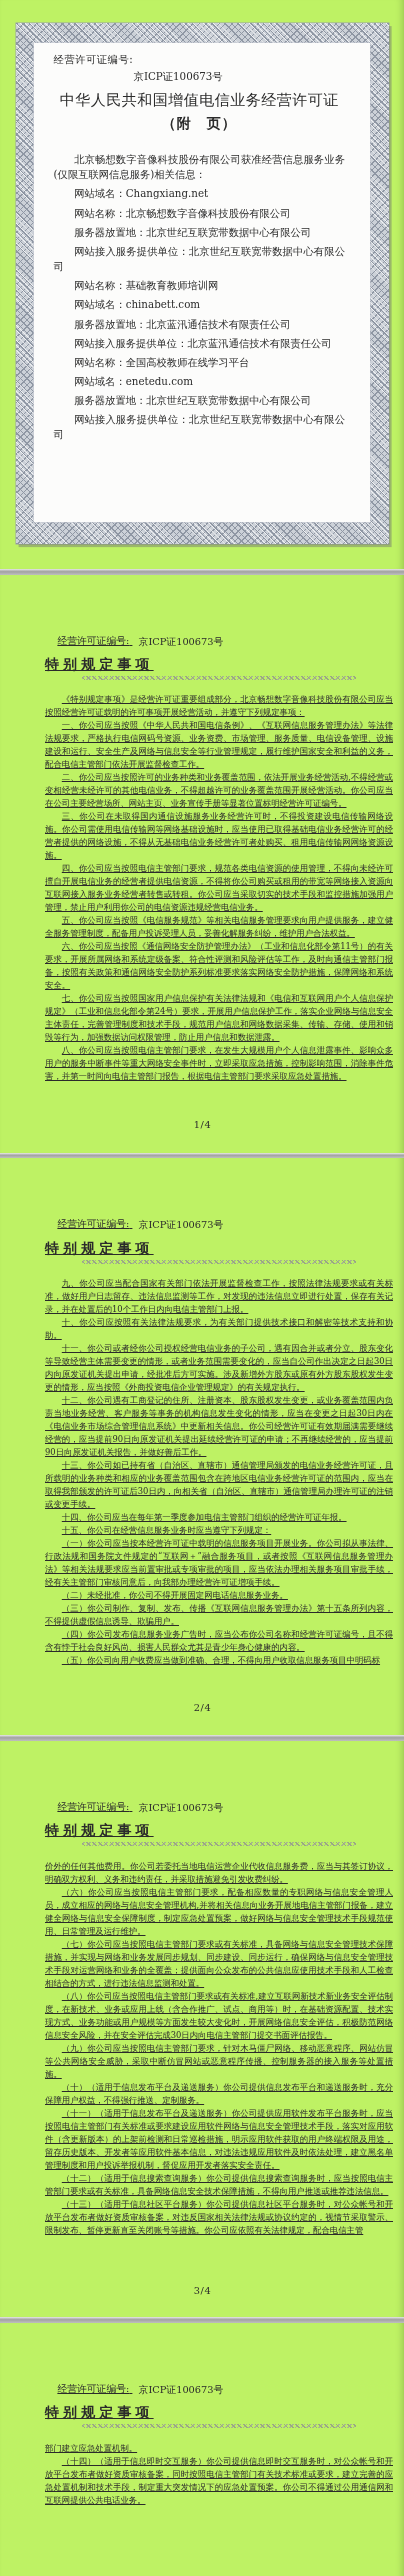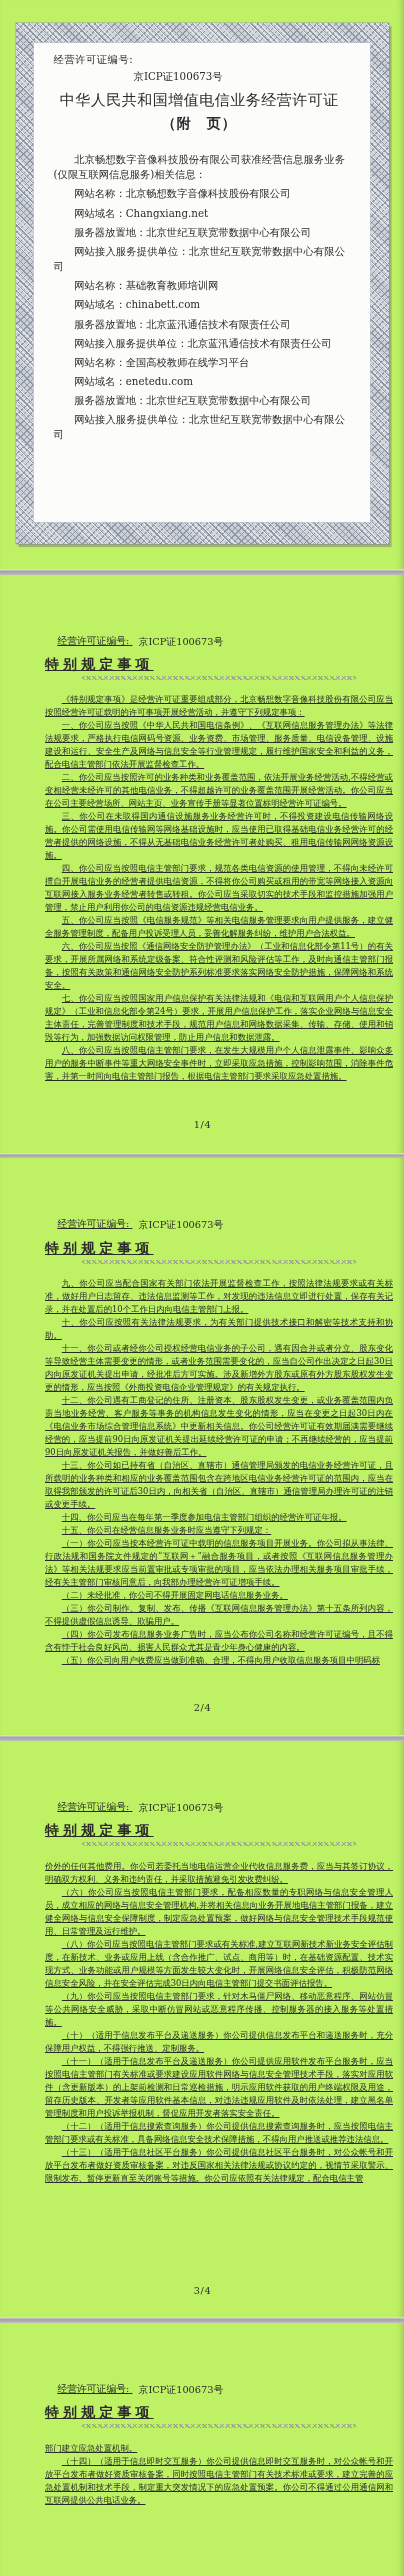--- a/index.html
+++ b/index.html
@@ -51,22 +51,22 @@
 
   <section class="page p1">
     <div class="cert-frame">
       <div class="cert-inner">
         <div class="cert-head-label">经营许可证编号:</div>
         <div class="cert-head-number">京ICP证100673号</div>
         <h1 class="cert-title">中华人民共和国增值电信业务经营许可证</h1>
         <div class="cert-subtitle">（附　页）</div>
         <p class="cert-intro">北京畅想数字音像科技股份有限公司获准经营信息服务业务(仅限互联网信息服务)相关信息：</p>
         <div class="cert-entries">
+            <p>网站域名：Changxiang.net</p>
             <p>网站名称：北京畅想数字音像科技股份有限公司</p>
-            <p>网站域名：Changxiang.net</p>
             <p>服务器放置地：北京世纪互联宽带数据中心有限公司</p>
             <p>网站接入服务提供单位：北京世纪互联宽带数据中心有限公司</p>
             <p>网站名称：基础教育教师培训网</p>
             <p>网站域名：chinabett.com</p>
             <p>服务器放置地：北京蓝汛通信技术有限责任公司</p>
             <p>网站接入服务提供单位：北京蓝汛通信技术有限责任公司</p>
             <p>网站名称：全国高校教师在线学习平台</p>
             <p>网站域名：enetedu.com</p>
             <p>服务器放置地：北京世纪互联宽带数据中心有限公司</p>
             <p>网站接入服务提供单位：北京世纪互联宽带数据中心有限公司</p>
@@ -134,20 +134,21 @@
     <div class="prov-inner">
       <div class="prov-head">
         <span>经营许可证编号:</span>
         <span class="num">京ICP证100673号</span>
       </div>
       <h2 class="prov-title">特别规定事项</h2>
       <div class="zigzag"></div>
       <div class="prov-body">
           <p class="cont">价外的任何其他费用。你公司若委托当地电信运营企业代收信息服务费，应当与其签订协议，明确双方权利、义务和违约责任，并采取措施避免引发收费纠纷。</p>
           <p>（六）你公司应当按照电信主管部门要求，配备相应数量的专职网络与信息安全管理人员，成立相应的网络与信息安全管理机构,并将相关信息向业务开展地电信主管部门报备，建立健全网络与信息安全保障制度，制定应急处置预案，做好网络与信息安全管理技术手段规范使用、日常管理及运行维护。</p>
+          <p>（七）你公司应当按照电信主管部门要求或有关标准，具备网络与信息安全管理技术保障措施，并实现与网络和业务发展同步规划、同步建设、同步运行，确保网络与信息安全管理技术手段对运营网络和业务的全覆盖；提供面向公众发布的公共信息应使用技术手段和人工检查相结合的方式，进行违法信息监测和处置。</p>
           <p>（八）你公司应当按照电信主管部门要求或有关标准,建立互联网新技术新业务安全评估制度，在新技术、业务或应用上线（含合作推广、试点、商用等）时，在基础资源配置、技术实现方式、业务功能或用户规模等方面发生较大变化时，开展网络信息安全评估，积极防范网络信息安全风险，并在安全评估完成30日内向电信主管部门提交书面评估报告。</p>
           <p>（九）你公司应当按照电信主管部门要求，针对木马僵尸网络、移动恶意程序、网站仿冒等公共网络安全威胁，采取中断仿冒网站或恶意程序传播、控制服务器的接入服务等处置措施。</p>
           <p>（十）（适用于信息发布平台及递送服务）你公司提供信息发布平台和递送服务时，充分保障用户权益，不得强行推送、定制服务。</p>
           <p>（十一）（适用于信息发布平台及递送服务）你公司提供应用软件发布平台服务时，应当按照电信主管部门有关标准或要求建设应用软件网络与信息安全管理技术手段，落实对应用软件（含更新版本）的上架前检测和日常巡检措施，明示应用软件获取的用户终端权限及用途，留存历史版本、开发者等应用软件基本信息，对违法违规应用软件及时依法处理，建立黑名单管理制度和用户投诉举报机制，督促应用开发者落实安全责任。</p>
           <p>（十二）（适用于信息搜索查询服务）你公司提供信息搜索查询服务时，应当按照电信主管部门要求或有关标准，具备网络信息安全技术保障措施，不得向用户推送或推荐违法信息。</p>
           <p>（十三）（适用于信息社区平台服务）你公司提供信息社区平台服务时，对公众帐号和开放平台发布者做好资质审核备案，对违反国家相关法律法规或协议约定的，视情节采取警示、限制发布、暂停更新直至关闭账号等措施。你公司应依照有关法律规定，配合电信主管</p>
         </div>
     </div>
     <div class="pagenum">3/4</div>
   </section>

